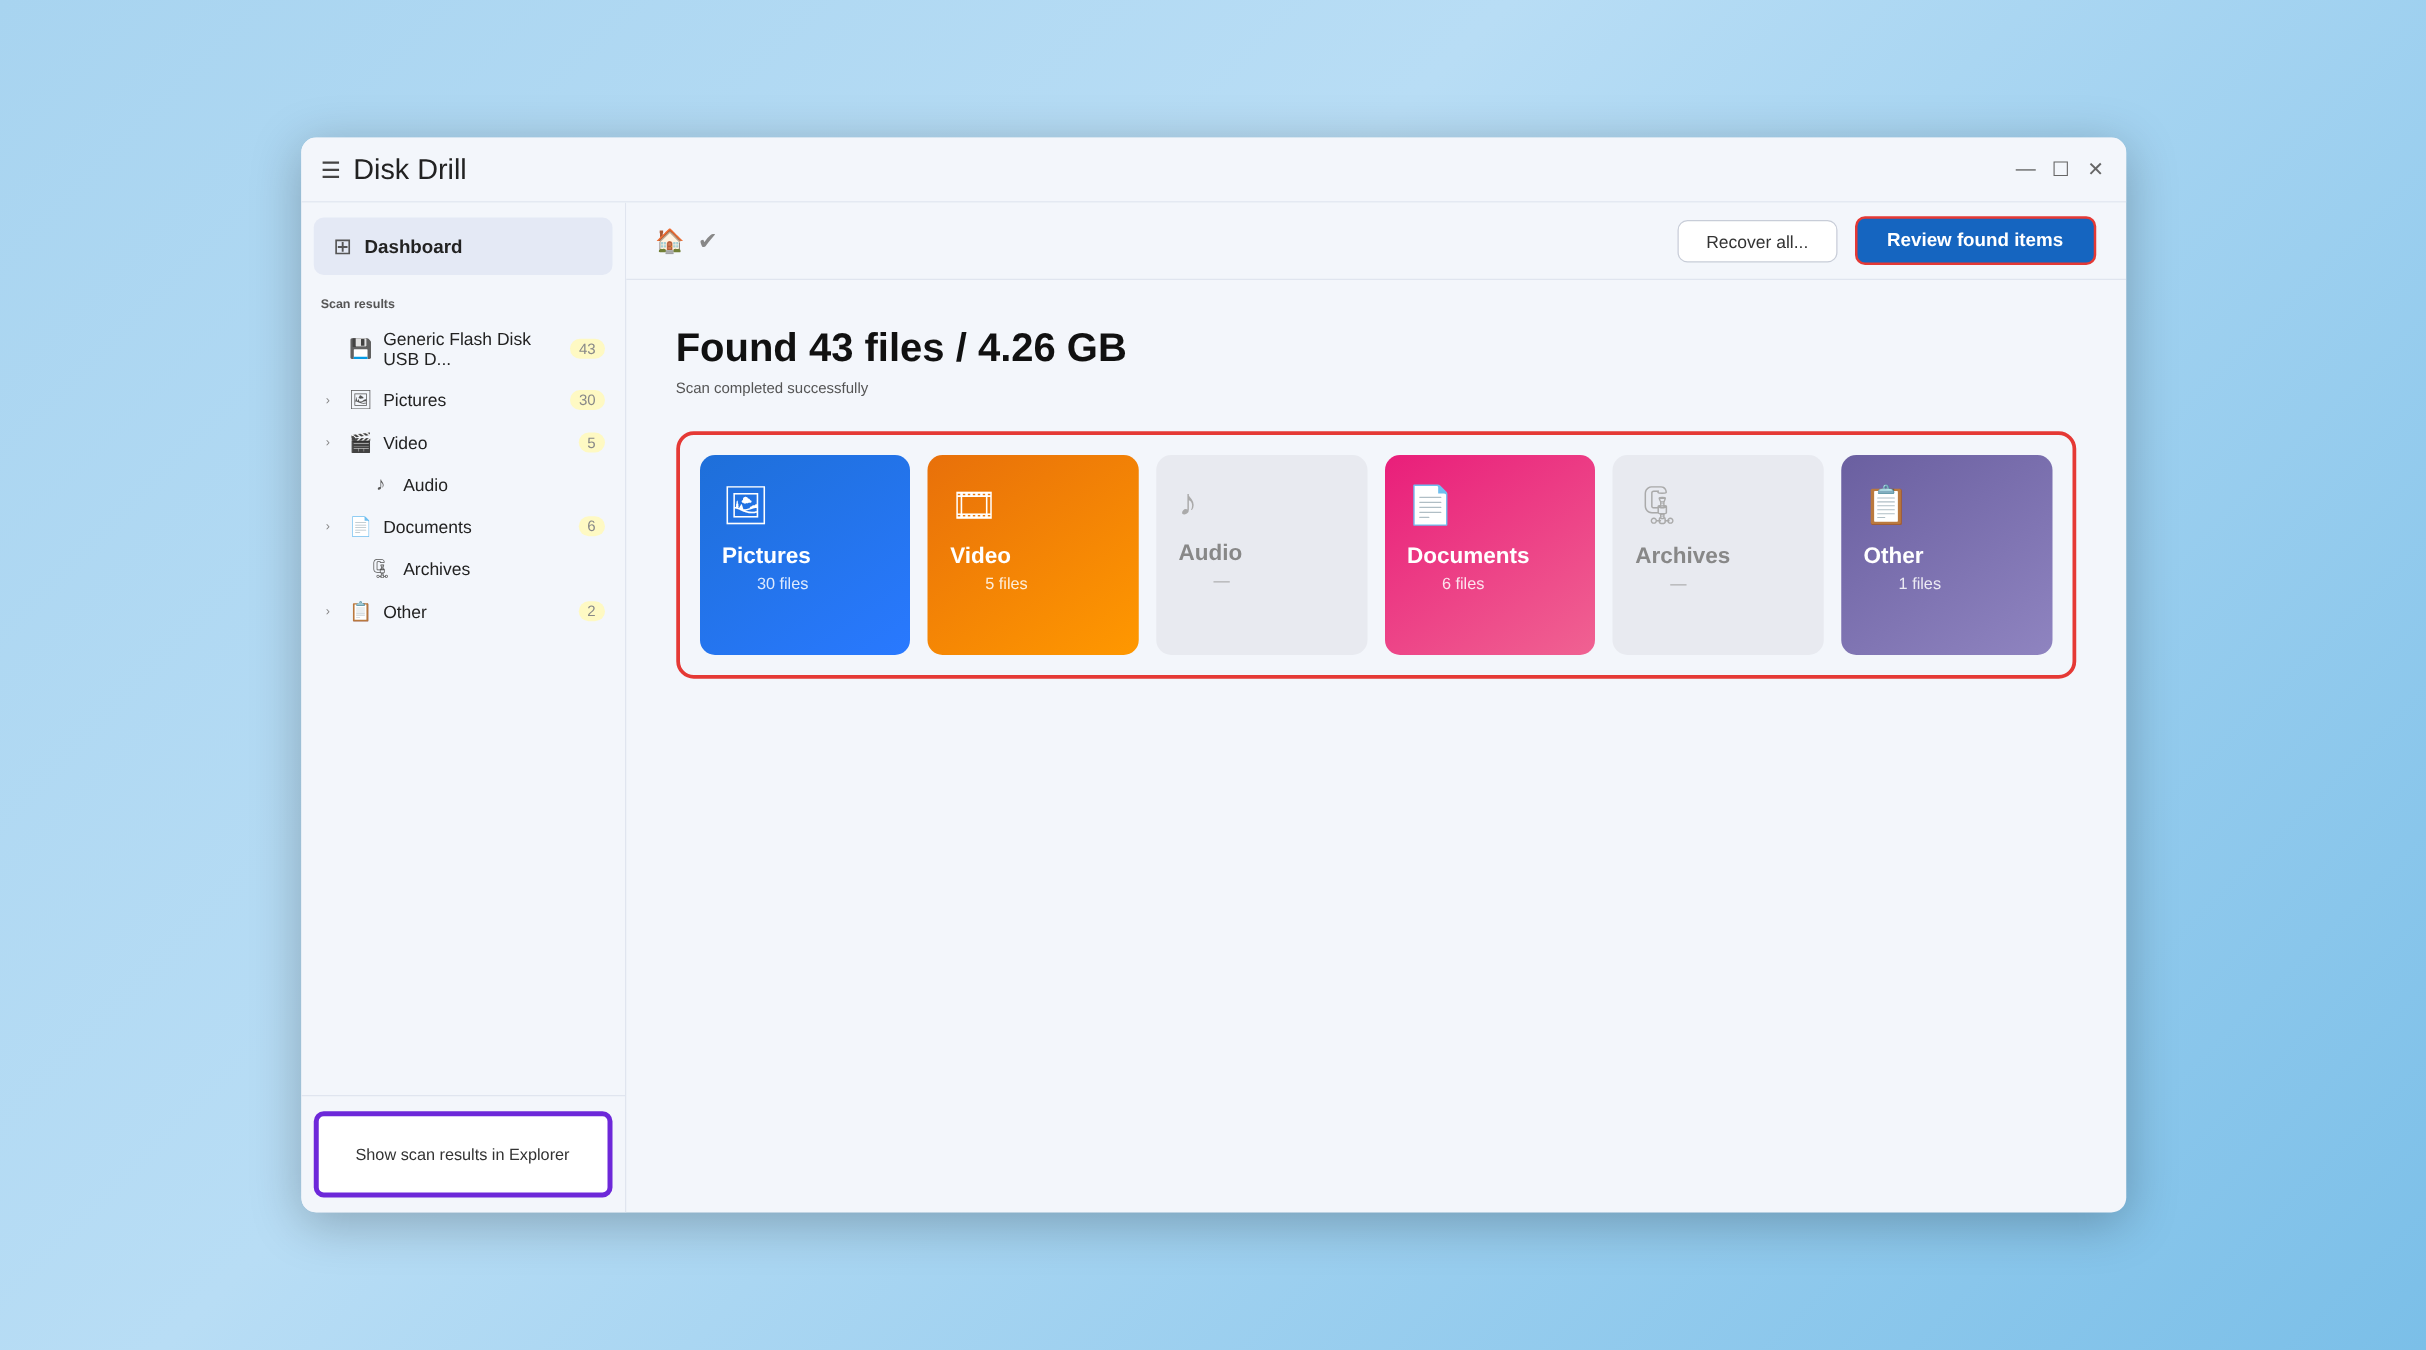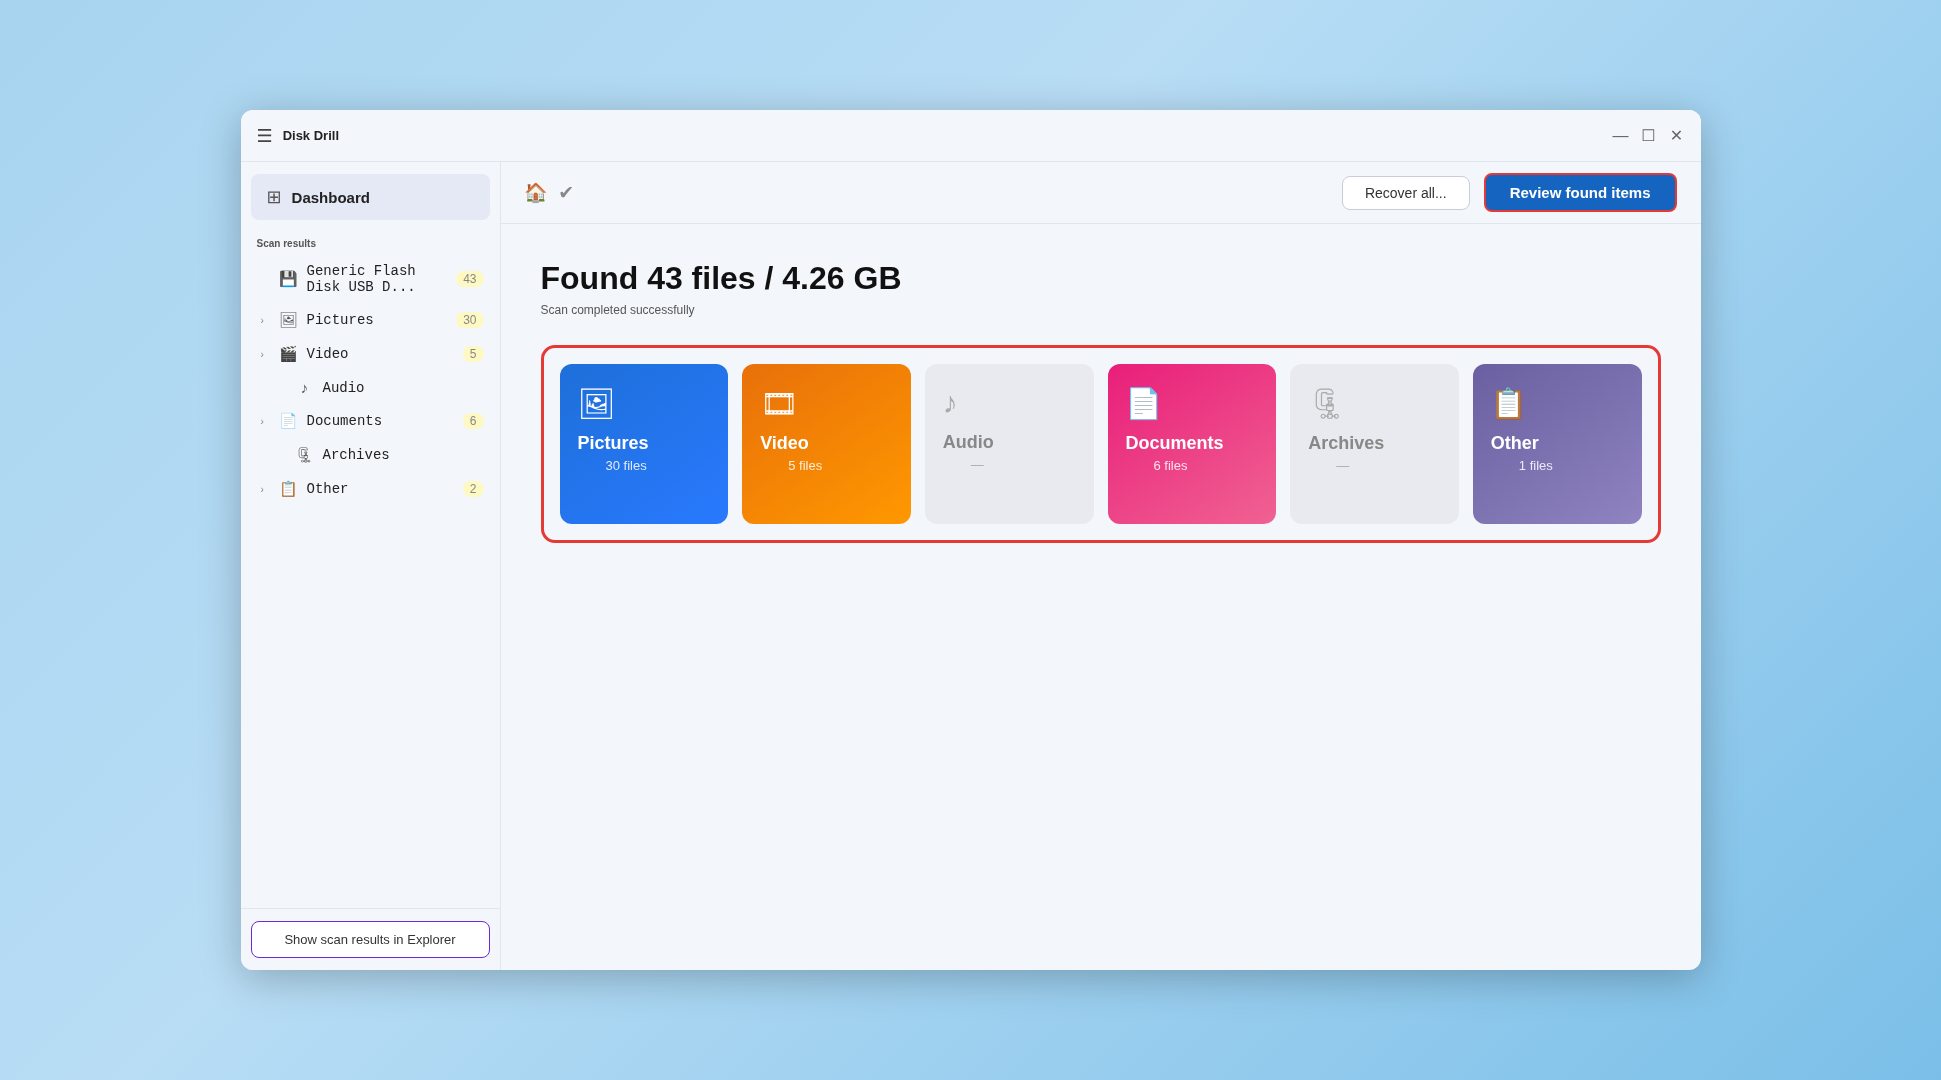--- a/index.html
+++ b/index.html
@@ -37,22 +37,22 @@
       align-items: center;
       gap: 10px;
       flex: 1;
     }
     .hamburger-icon {
       font-size: 18px;
       cursor: pointer;
       color: #444;
     }
     .app-title {
-      font-size: 13px;
-      font-weight: 700;
+      font-size: 23px;
+      font-weight: 400;
       color: #222;
     }
     .title-bar-controls {
       display: flex;
       gap: 12px;
       align-items: center;
     }
     .window-btn {
       width: 16px;
       height: 16px;
@@ -123,42 +123,41 @@
       font-size: 15px;
       color: #555;
       margin-right: 8px;
       width: 20px;
       text-align: center;
     }
     .sidebar-item .item-label {
       flex: 1;
       font-size: 14px;
       color: #222;
-      font-family: Liberation Mono, monospace;
     }
     .sidebar-item .item-count {
       font-size: 12px;
       color: #888;
       background: #fef9c3;
       border-radius: 10px;
       padding: 1px 7px;
     }
     .sidebar-item.indented {
       padding-left: 48px;
     }
     .sidebar-spacer { flex: 1; }
     .sidebar-footer {
       padding: 12px 10px;
       border-top: 1px solid #e0e5ef;
     }
     .show-explorer-btn {
       width: 100%;
-      padding: 10px 0;
+      padding: 23px 0;
       background: #fff;
-      border: 1px solid #6d28d9;
+      border: 4px solid #6d28d9;
       border-radius: 8px;
       font-size: 13px;
       color: #333;
       cursor: pointer;
       text-align: center;
     }
     
     .content {
       flex: 1;
       display: flex;

